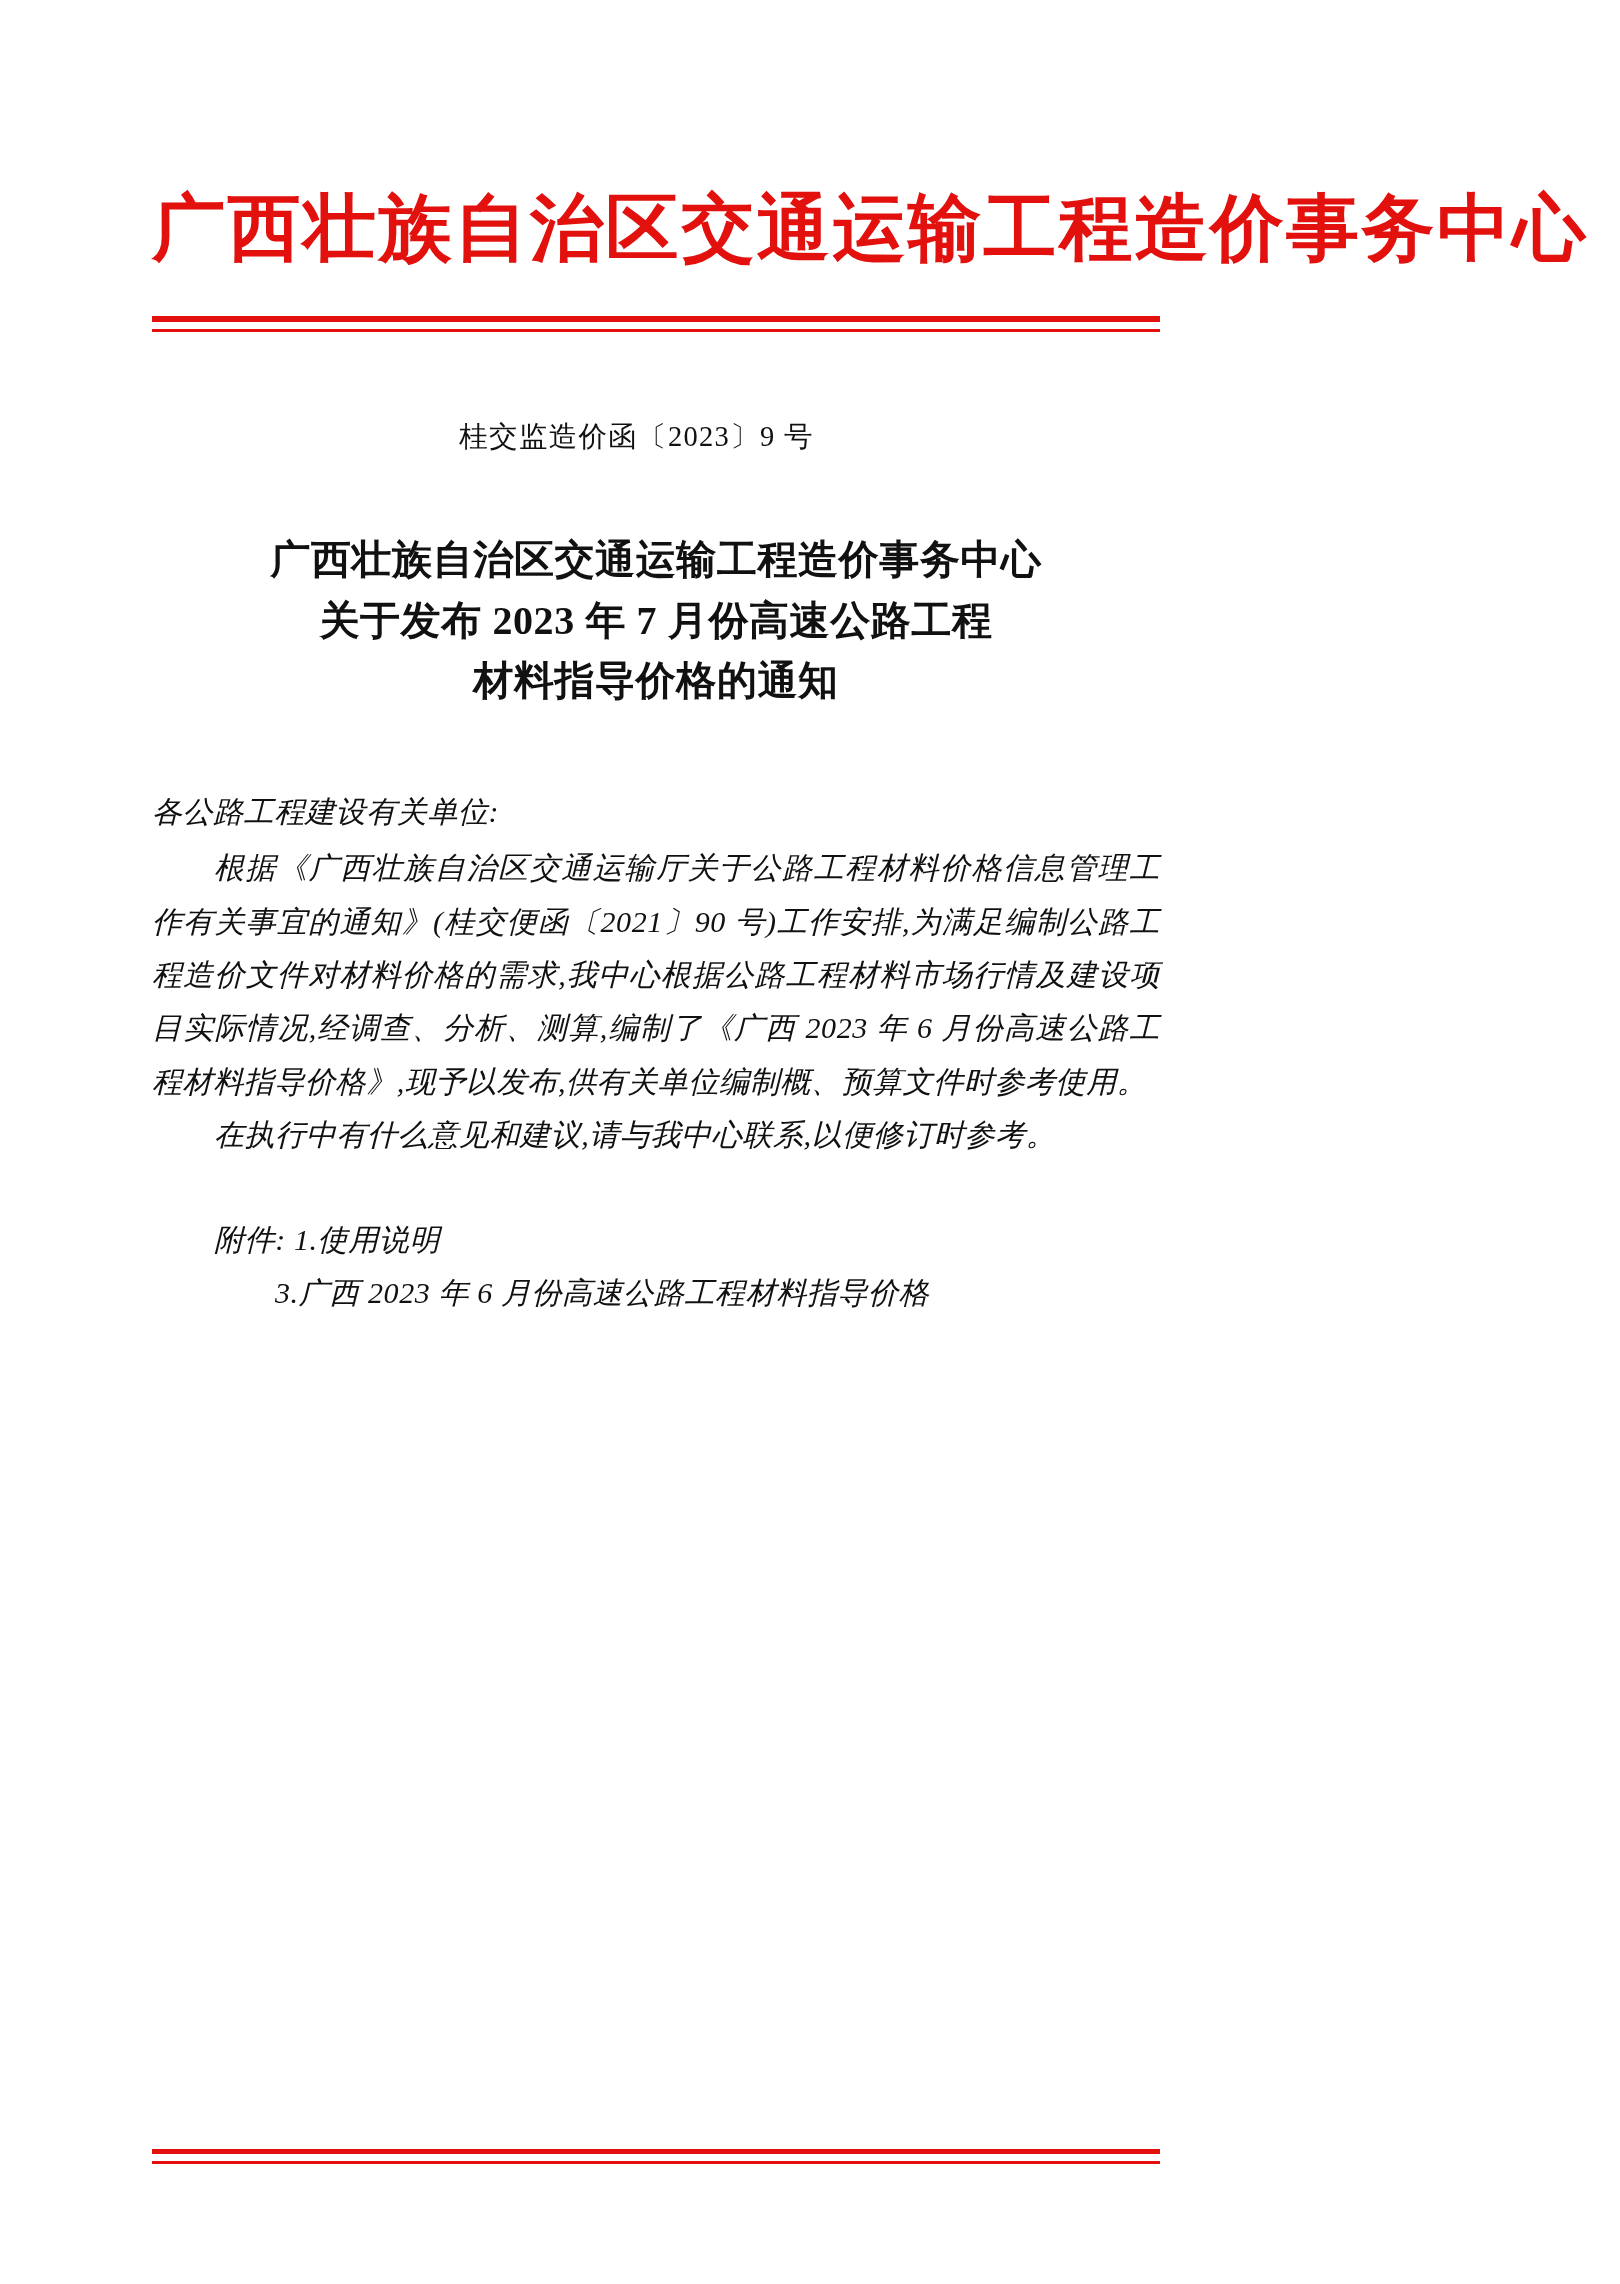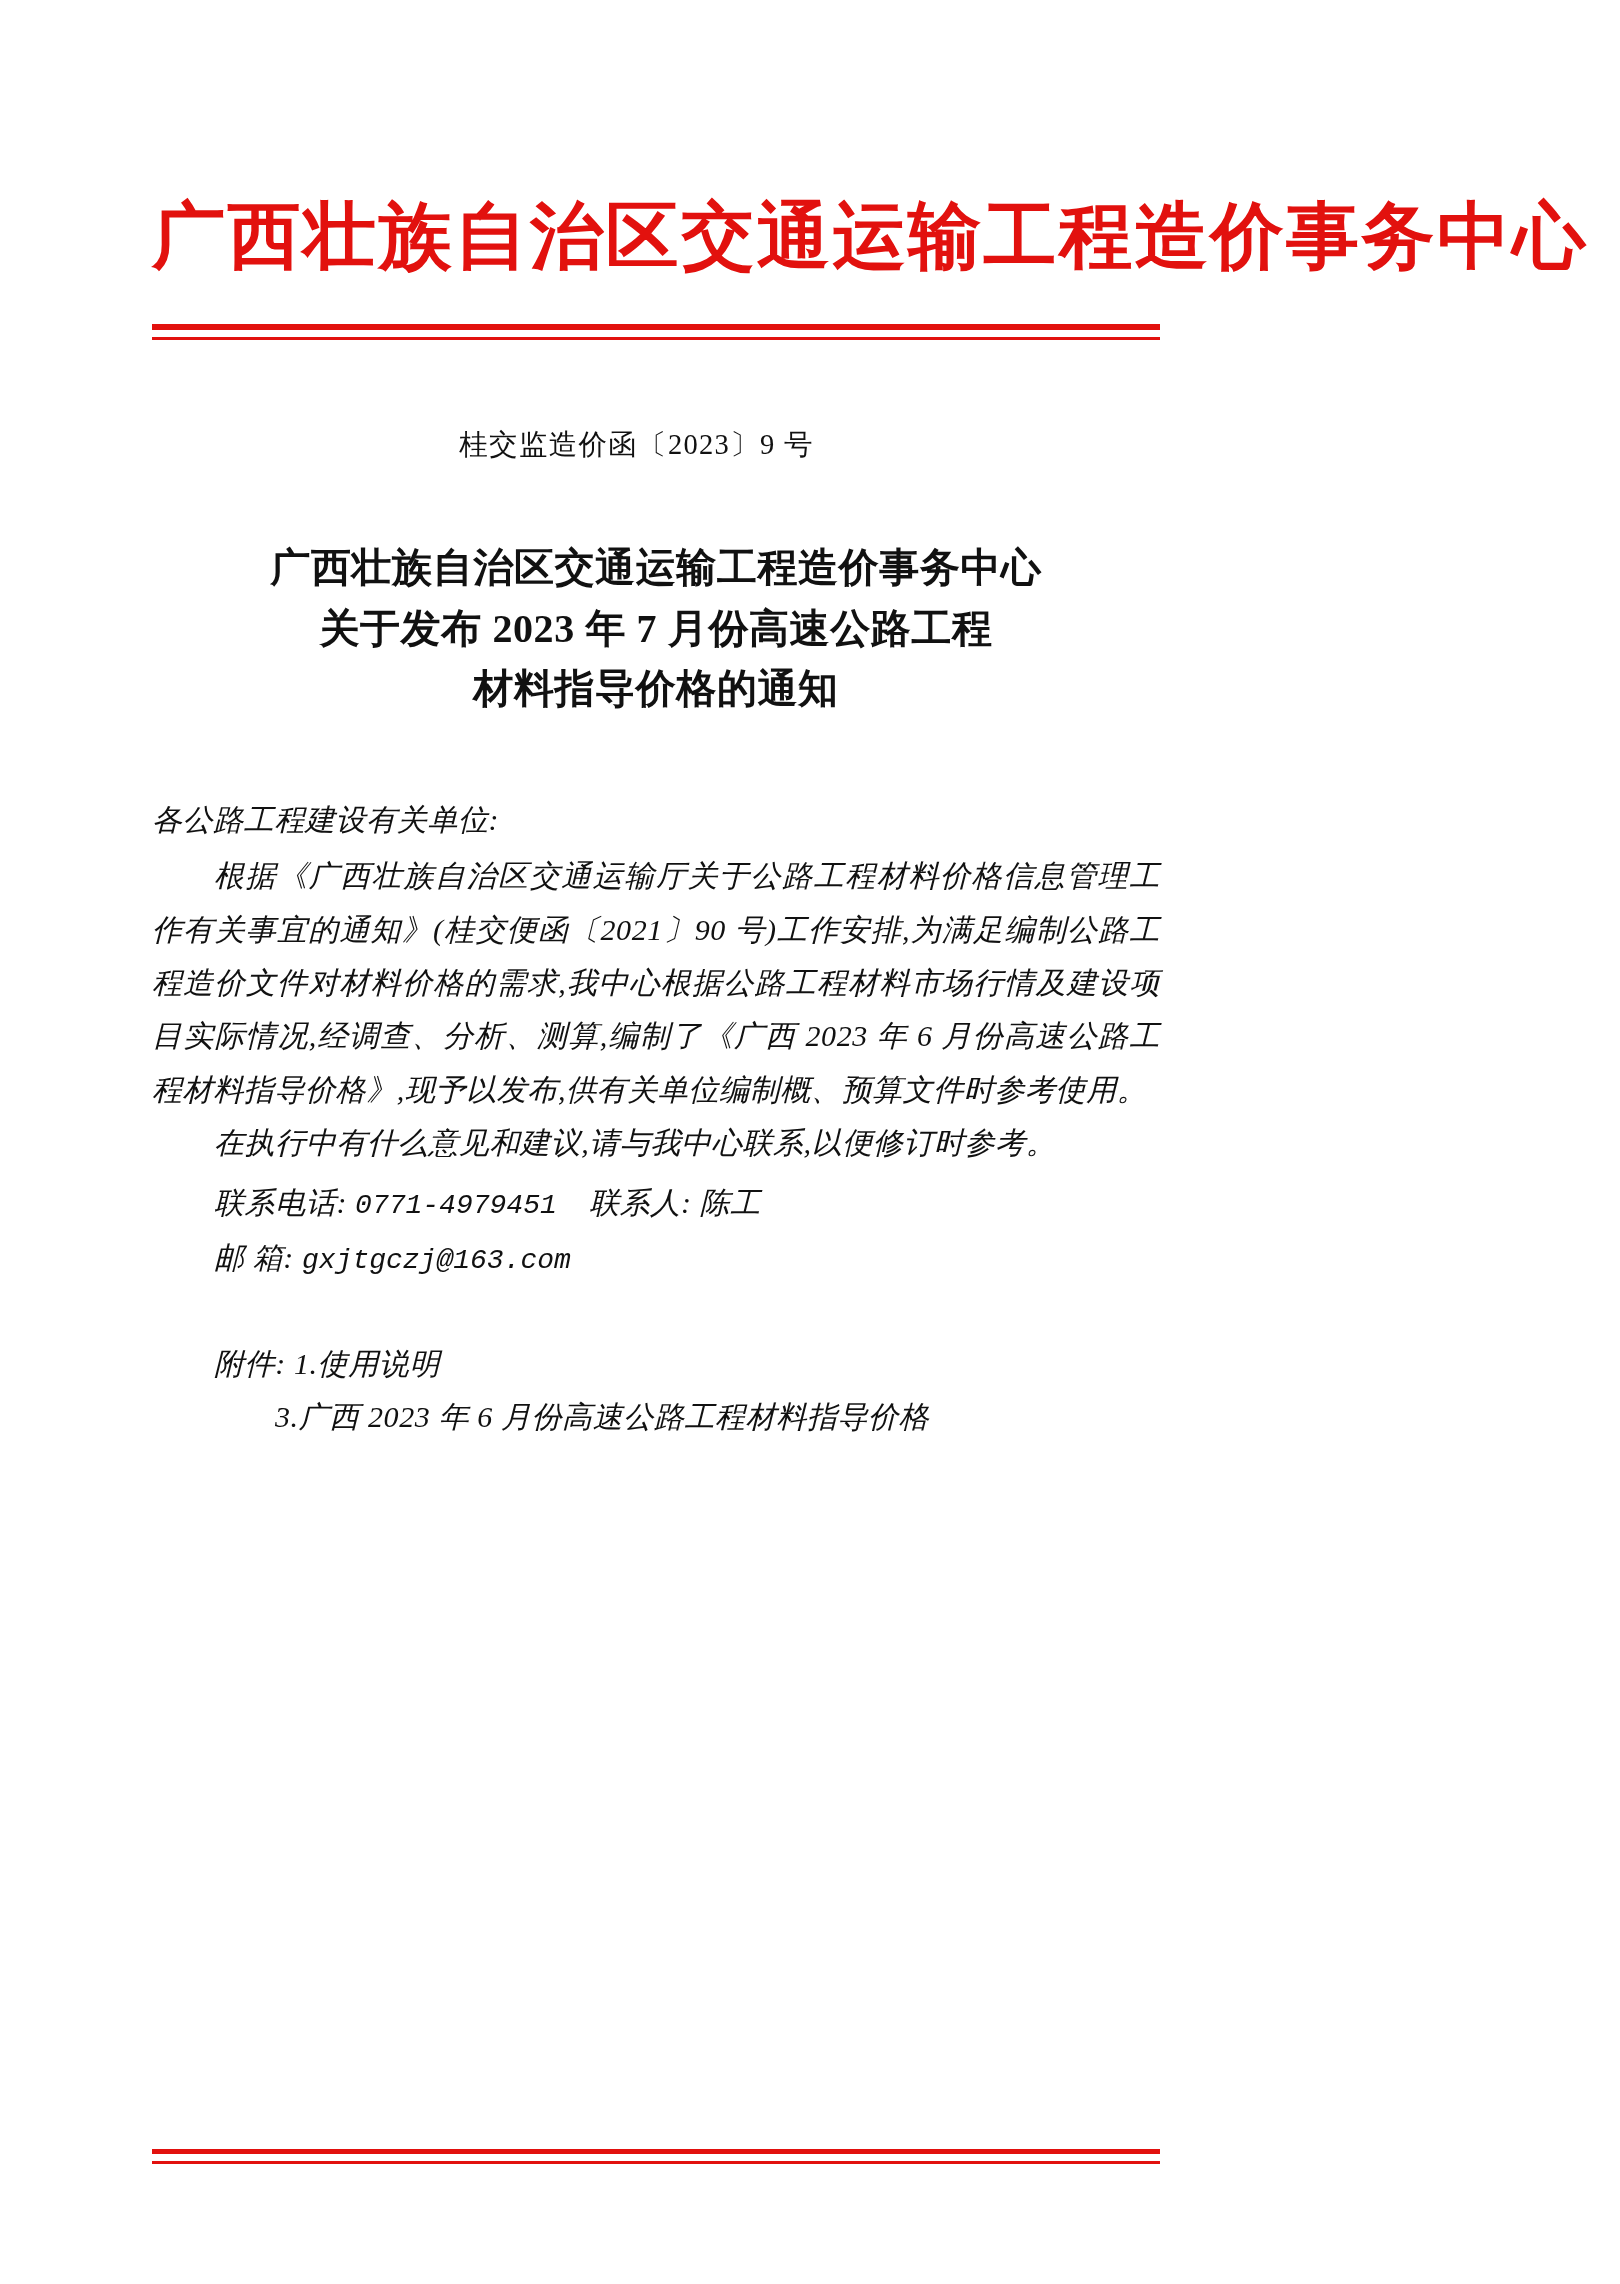--- a/index.html
+++ b/index.html
@@ -14,21 +14,21 @@
     color: #111111;
     position: relative;
     overflow: hidden;
   }
 
   .page {
     position: relative;
     width: 1312px;
     height: 2284px;
     box-sizing: border-box;
-    padding: 12px 152px;
+    padding: 4px 152px;
   }
 
   
   .masthead {
     padding-top: 185px;
     text-align: center;
   }
   .masthead-title {
     color: #e2110e;
     font-family: "Liberation Serif", serif;
@@ -155,33 +155,20 @@
   </div>
 
   <div class="body-text">
 
     <p class="salutation">各公路工程建设有关单位:</p>
 
     <p class="para">根据《广西壮族自治区交通运输厅关于公路工程材料价格信息管理工作有关事宜的通知》(桂交便函〔2021〕90 号)工作安排,为满足编制公路工程造价文件对材料价格的需求,我中心根据公路工程材料市场行情及建设项目实际情况,经调查、分析、测算,编制了《广西 2023 年 6 月份高速公路工程材料指导价格》,现予以发布,供有关单位编制概、预算文件时参考使用。</p>
 
     <p class="para">在执行中有什么意见和建议,请与我中心联系,以便修订时参考。</p>
 
-    <div class="contact-block">
-      <p class="contact-line">
-        <span>联系电话:</span>
-        <span class="mono-ish">0771-4979451</span>
-        &nbsp;&nbsp;
-        <span>联系人:</span>
-        <span>陈工</span>
-      </p>
-      <p class="contact-line">
-        <span>邮 箱:</span>
-        <span class="mono-ish">gxjtgczj@163.com</span>
-      </p>
-    </div>
 
     <div class="attach-block">
       <p class="attach-line">
         <span>附件:</span>
         <span>1.使用说明</span>
       </p>
       <p class="attach-line second">3.广西 2023 年 6 月份高速公路工程材料指导价格</p>
     </div>
 
   </div>

